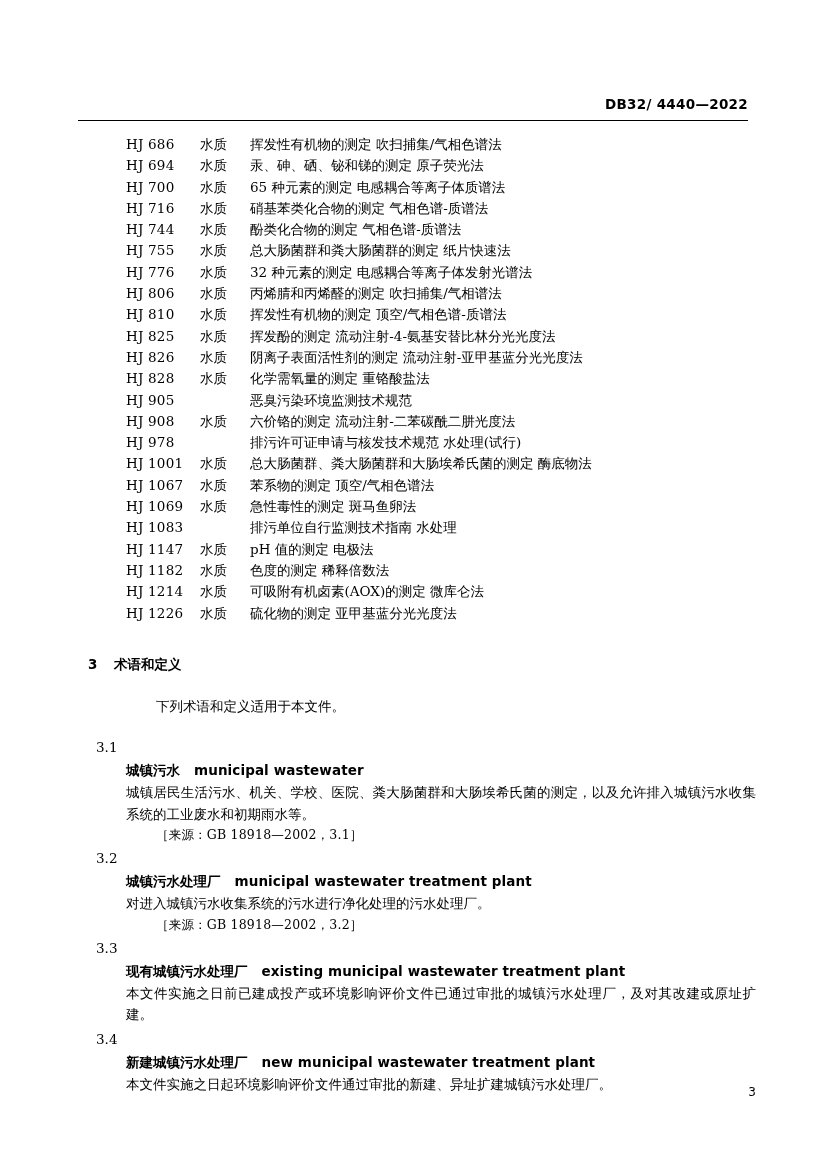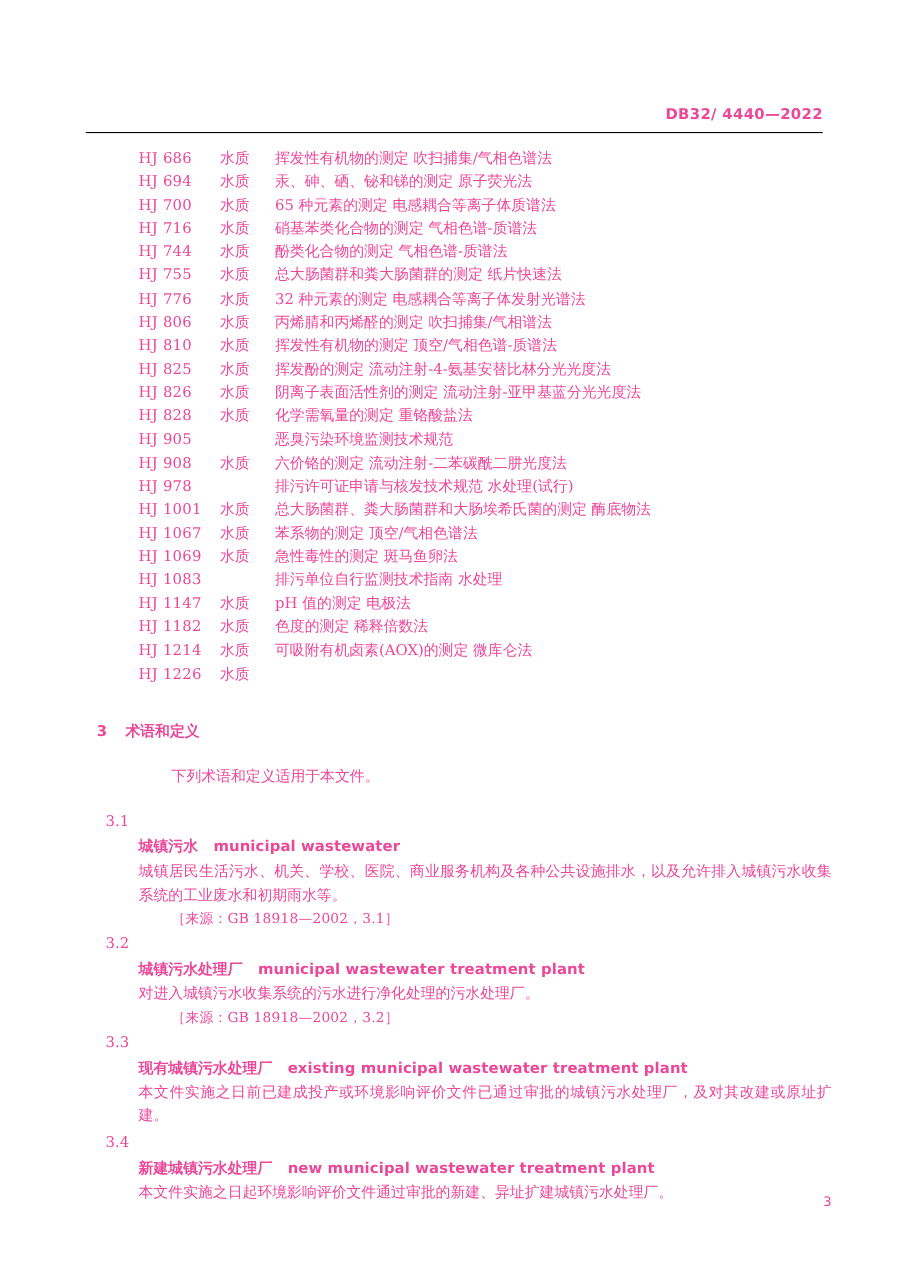--- a/index.html
+++ b/index.html
@@ -6,21 +6,21 @@
     margin: 0;
     padding: 0;
     background: #ffffff;
   }
   .page {
     position: relative;
     width: 826px;
     height: 1169px;
     background: #ffffff;
     font-family: "DejaVu Serif", "Liberation Serif", serif;
-    color: #ec4899;
+    color: #000000;
     overflow: hidden;
   }
   
   .header {
     position: absolute;
     top: 96px;
     right: 78px;
     font-family: "DejaVu Sans", "Liberation Sans", sans-serif;
     font-size: 13.5px;
     font-weight: bold;
@@ -243,34 +243,35 @@
         <span class="std-title">色度的测定   稀释倍数法</span>
       </div>
       <div class="std-row">
         <span class="std-code">HJ 1214</span>
         <span class="std-kind">水质</span>
         <span class="std-title">可吸附有机卤素(AOX)的测定   微库仑法</span>
       </div>
       <div class="std-row">
         <span class="std-code">HJ 1226</span>
         <span class="std-kind">水质</span>
+        <span class="std-title">硫化物的测定   亚甲基蓝分光光度法</span>
       </div>
     </div>
 
   <div class="sec-head">
     <span class="num">3</span><span>术语和定义</span>
   </div>
 
   <div class="intro">下列术语和定义适用于本文件。</div>
 
   <div class="terms">
       <div>
         <div class="term-num">3.1</div>
         <div class="term-title"><span>城镇污水</span><span class="en">municipal wastewater</span></div>
-        <div class="term-body">城镇居民生活污水、机关、学校、医院、商业服务机构及各种公共设施排水，以及允许排入城镇污水收集系统的工业废水和初期雨水等。</div>
+        <div class="term-body">城镇居民生活污水、机关、学校、医院、粪大肠菌群和大肠埃希氏菌的测定，以及允许排入城镇污水收集系统的工业废水和初期雨水等。</div>
         <div class="term-src">［来源：GB 18918—2002，3.1］</div>
       </div>
       <div>
         <div class="term-num">3.2</div>
         <div class="term-title"><span>城镇污水处理厂</span><span class="en">municipal wastewater treatment plant</span></div>
         <div class="term-body">对进入城镇污水收集系统的污水进行净化处理的污水处理厂。</div>
         <div class="term-src">［来源：GB 18918—2002，3.2］</div>
       </div>
       <div>
         <div class="term-num">3.3</div>

